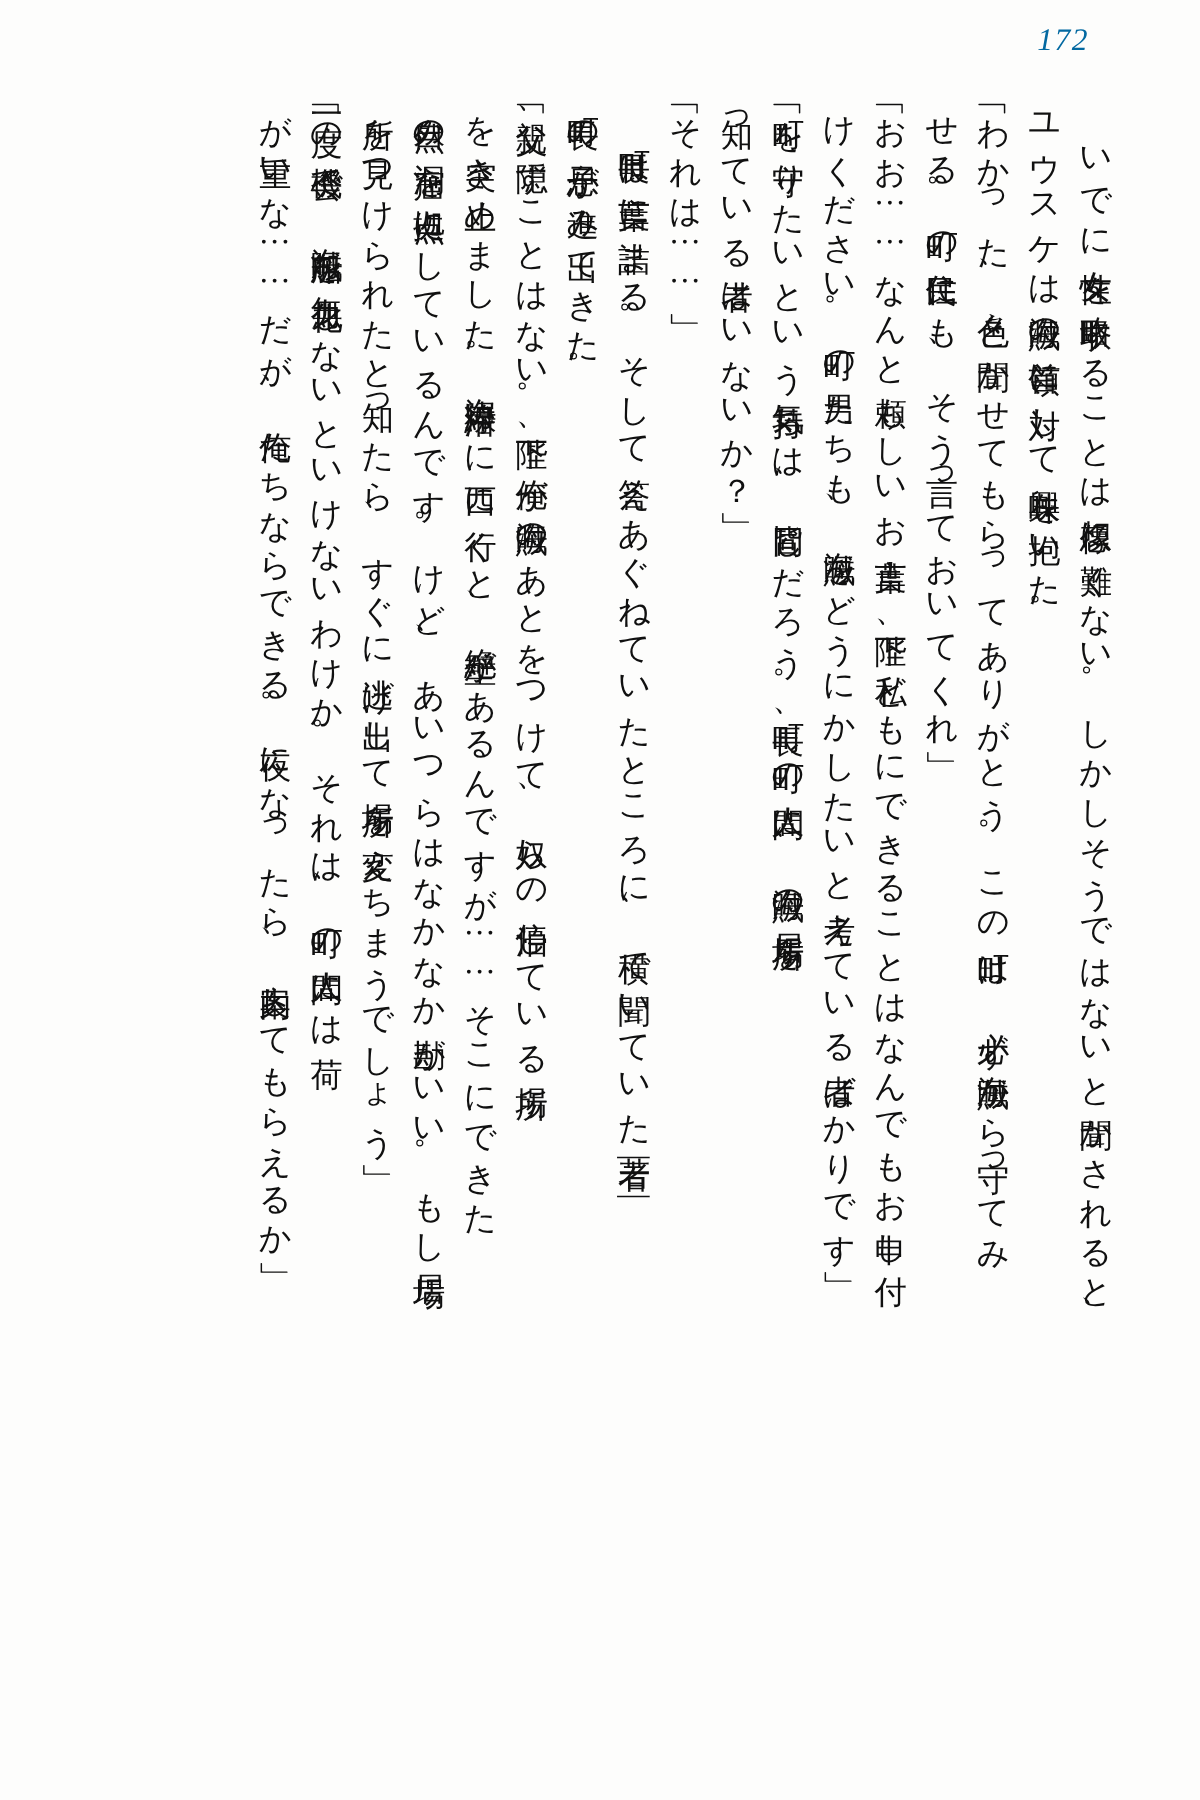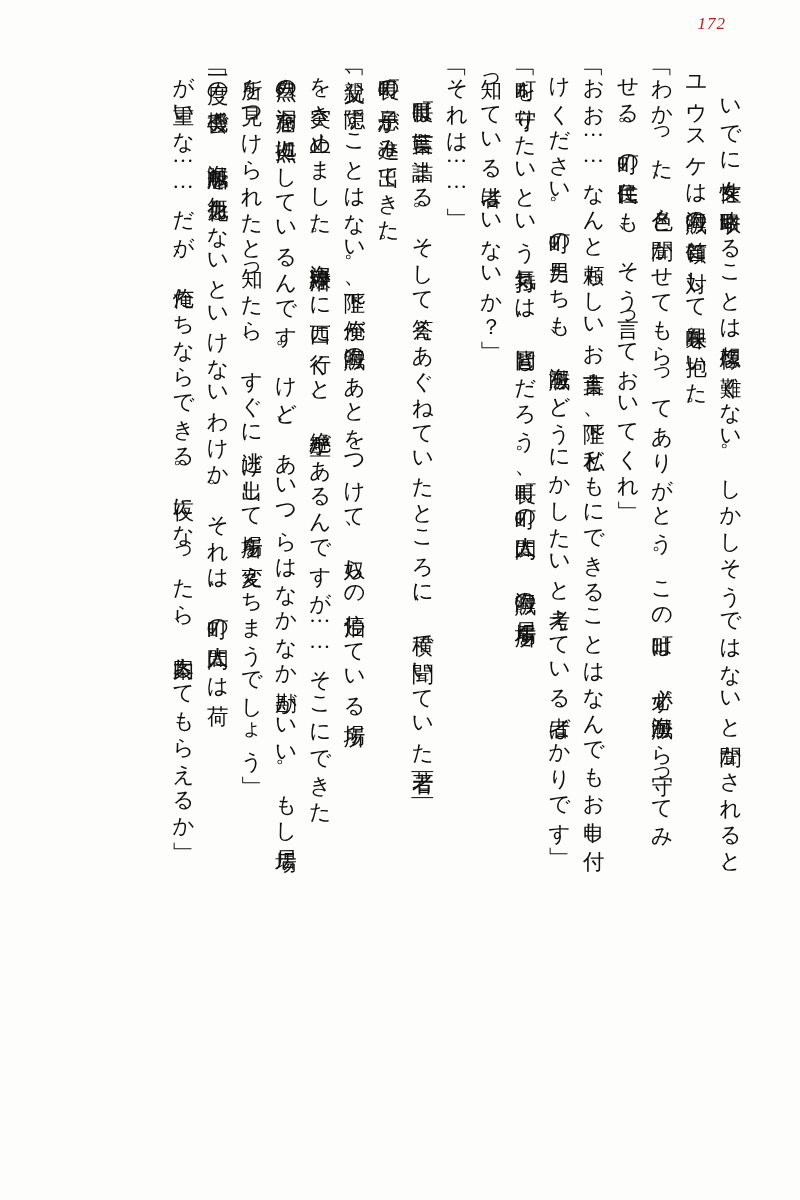--- a/index.html
+++ b/index.html
@@ -16,24 +16,24 @@
     width: 800px;
     height: 1200px;
     background: #fdfdfc;
     overflow: hidden;
   }
   
   .page-number {
     position: absolute;
     top: 14px;
     right: 74px;
-    font-size: 17px;
+    font-size: 21px;
     font-style: italic;
     letter-spacing: 1px;
-    color: #b91c1c;
+    color: #0369a1;
   }
   
   .text-body {
     position: absolute;
     top: 62px;
     right: 60px;
     left: 62px;
     bottom: 66px;
     display: flex;
     flex-direction: row-reverse;

